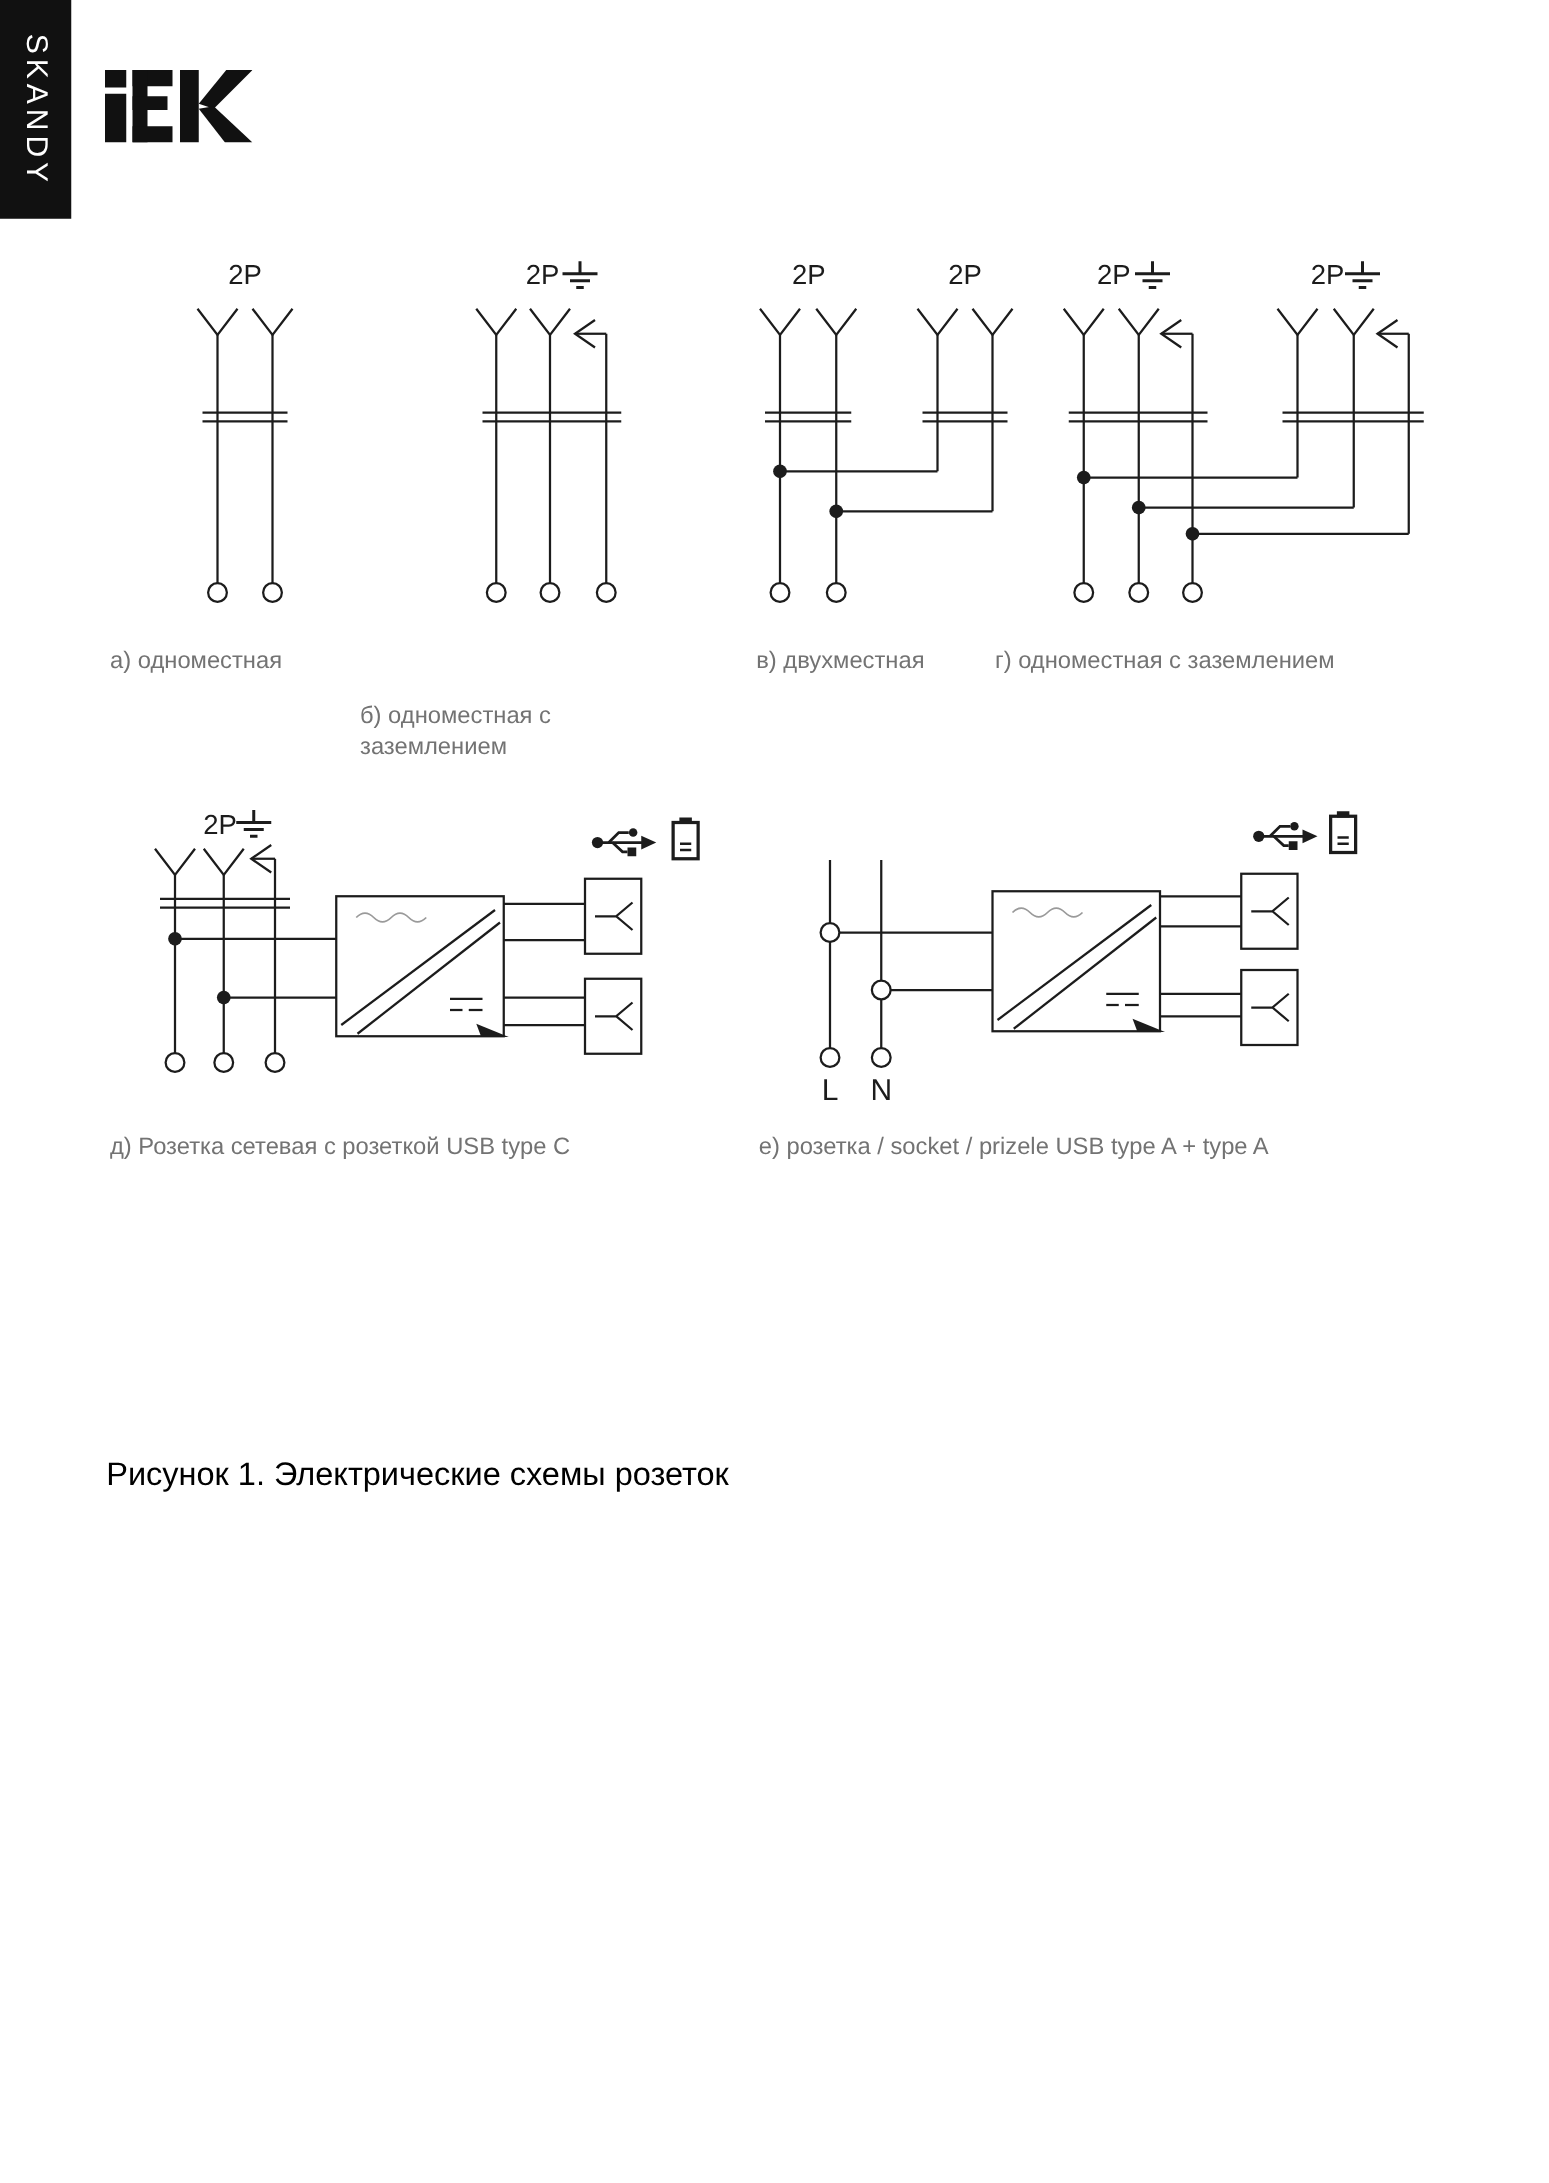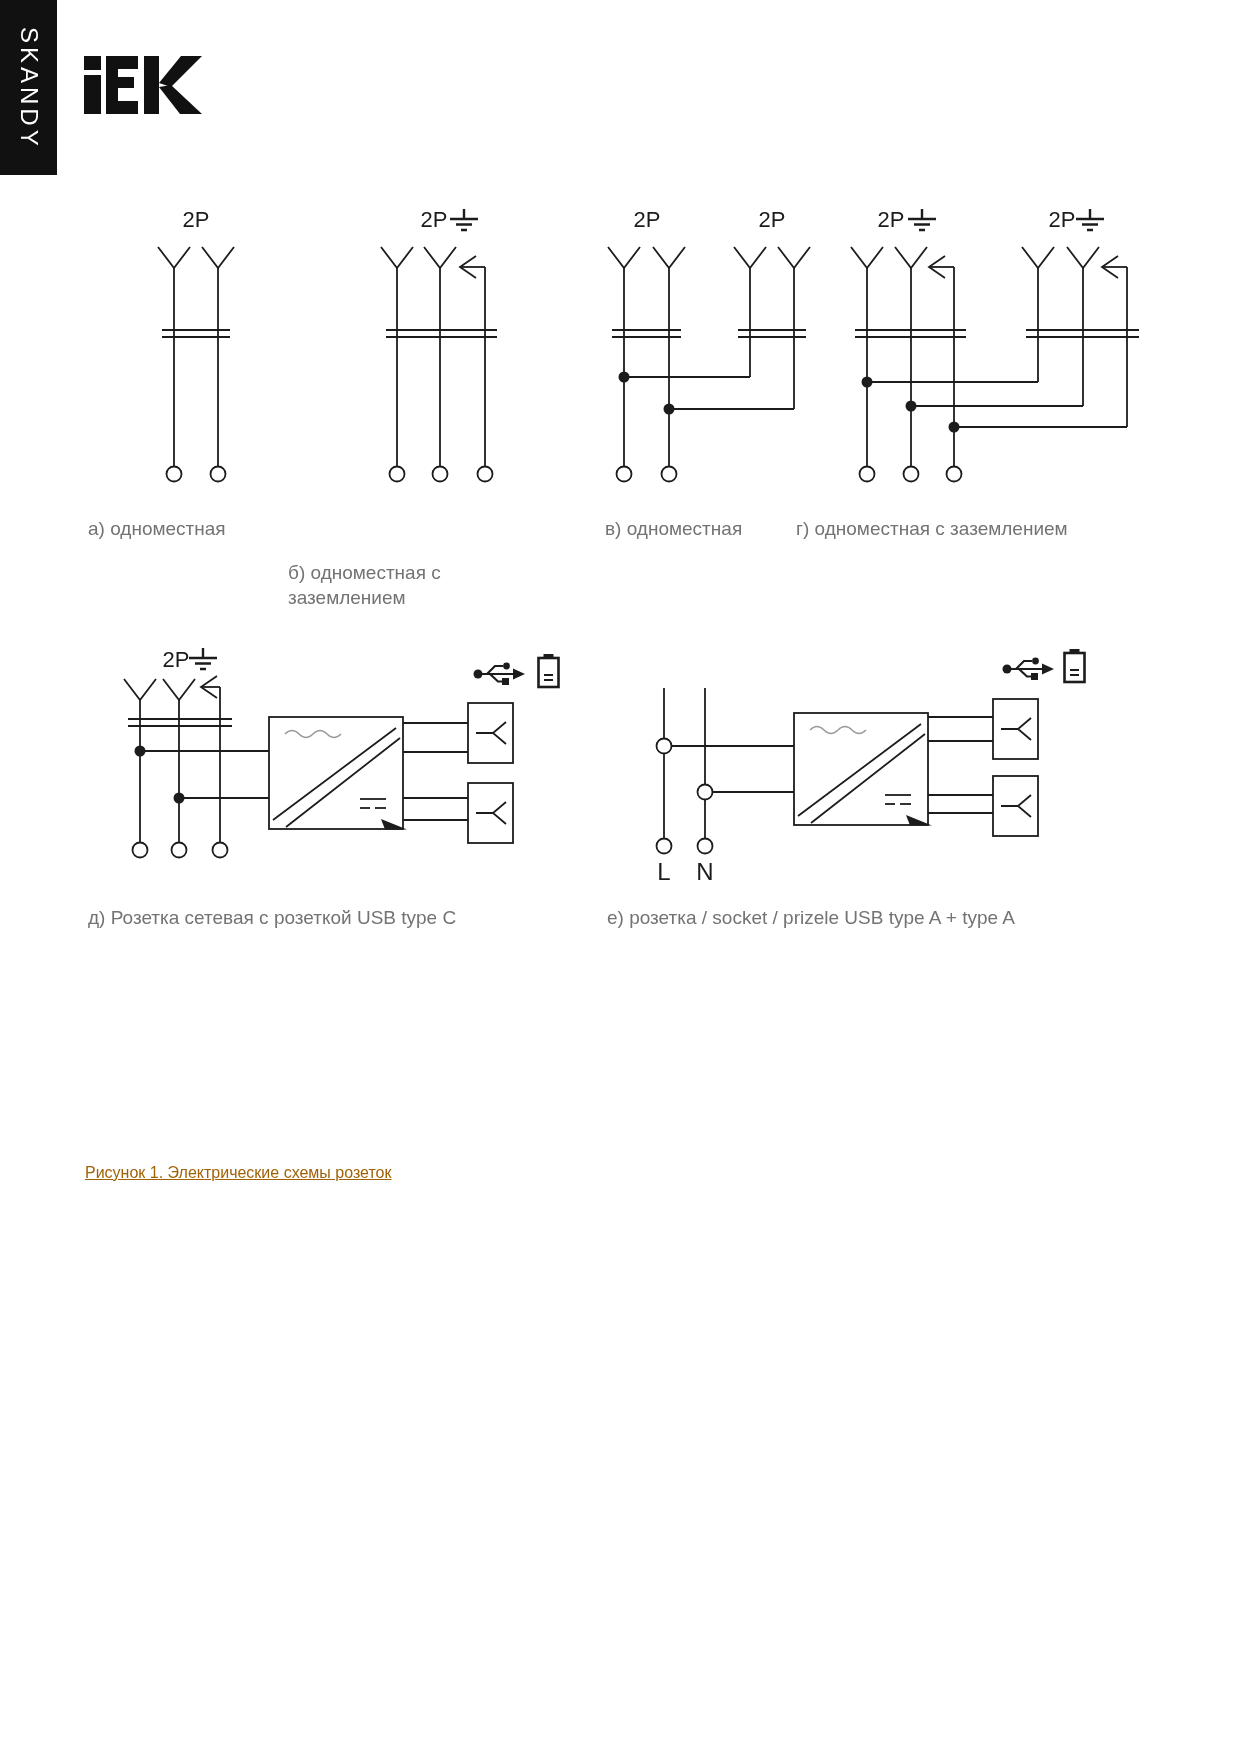--- a/index.html
+++ b/index.html
@@ -30,21 +30,21 @@
   .schematics text{fill:#1c1c1c;stroke:none;font-family:"Liberation Sans",sans-serif;font-size:24px;text-anchor:middle;}
   .schematics text.small{font-size:22px;}
   .cap{
     position:absolute;
     font-size:19px;line-height:1.32;
     color:#737373;white-space:nowrap;
   }
   .cap.wrap{white-space:normal;margin-top:44px;}
   .figcap{
     position:absolute;left:85px;top:1164px;
-    font-size:16px;color:#a16207;white-space:nowrap;text-decoration:underline;
+    font-size:26px;color:#000000;white-space:nowrap;
   }
 </style>
 </head>
 <body>
 
 <div class="page">
 
   <div class="banner">
     <span>SKANDY</span>
   </div>
@@ -273,20 +273,20 @@
           <use href="#usb" x="1007" y="669"></use>
         </g>
       <g>
           <use href="#batt" x="1064" y="649"></use>
         </g>
     </g>
   </svg>
 
   <div class="cap" style="left:88px;top:516px">а) одноместная</div>
   <div class="cap wrap" style="left:288px;top:516px;width:175px">б) одноместная с заземлением</div>
-  <div class="cap" style="left:605px;top:516px">в) одноместная</div>
+  <div class="cap" style="left:605px;top:516px">в) двухместная</div>
   <div class="cap" style="left:796px;top:516px">г) одноместная с заземлением</div>
   <div class="cap" style="left:88px;top:905px">д) Розетка сетевая с розеткой USB type C</div>
   <div class="cap" style="left:607px;top:905px">е) розетка / socket / prizele USB type A + type A</div>
 
   <div class="figcap">Рисунок 1. Электрические схемы розеток</div>
 
 </div>
 
 </body></html>

